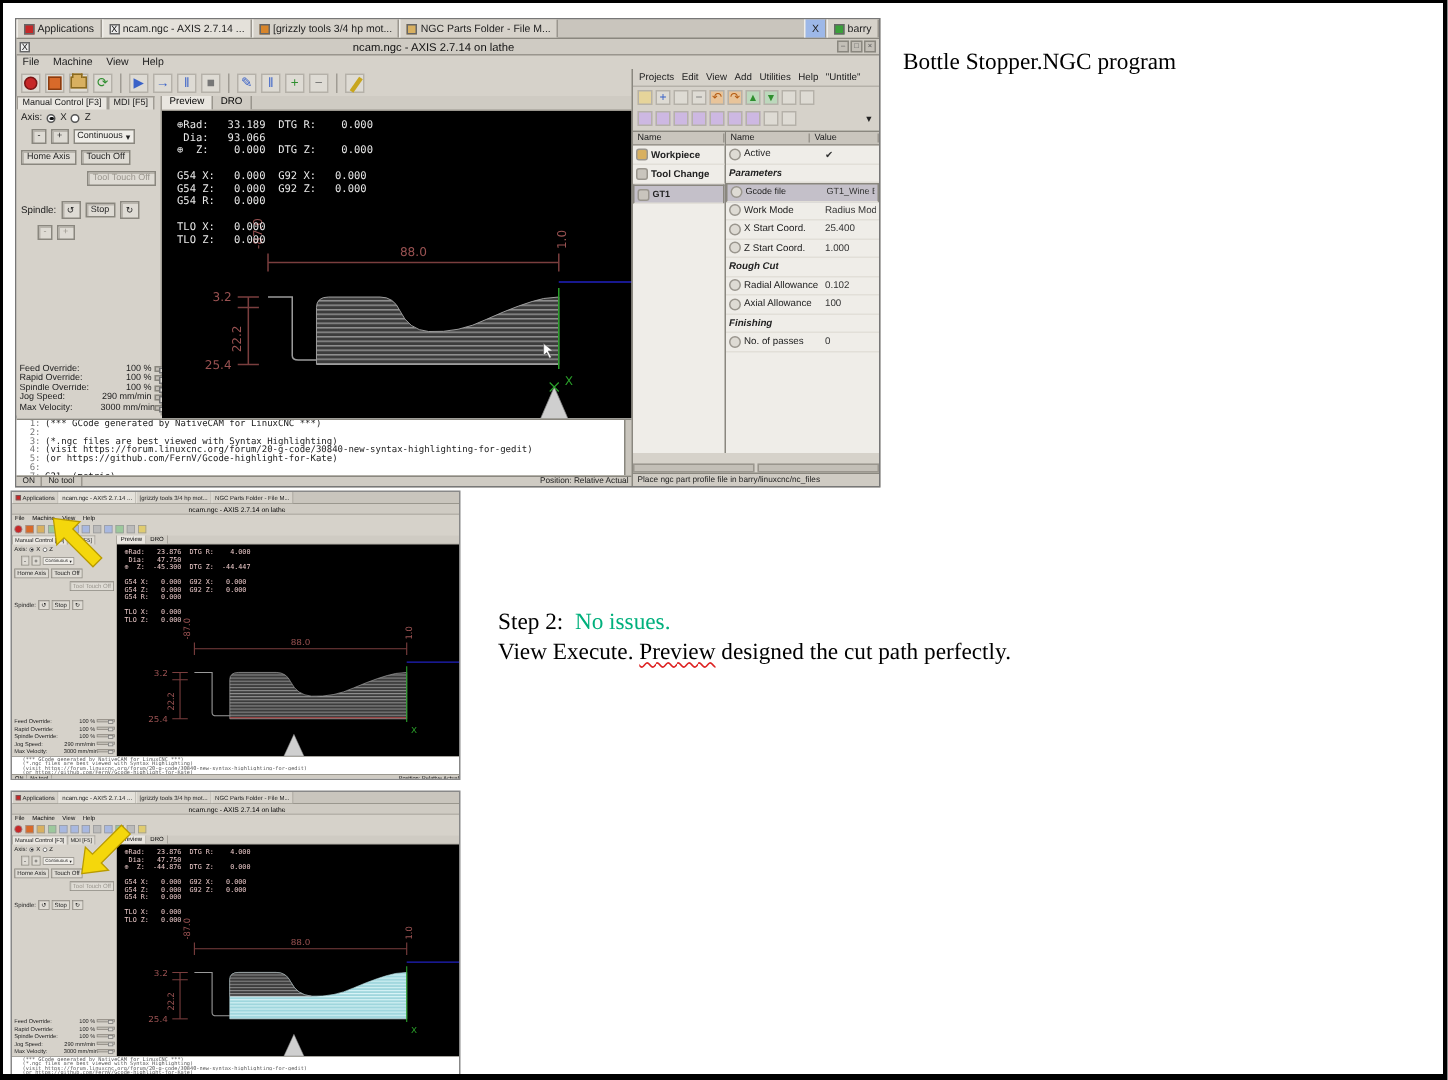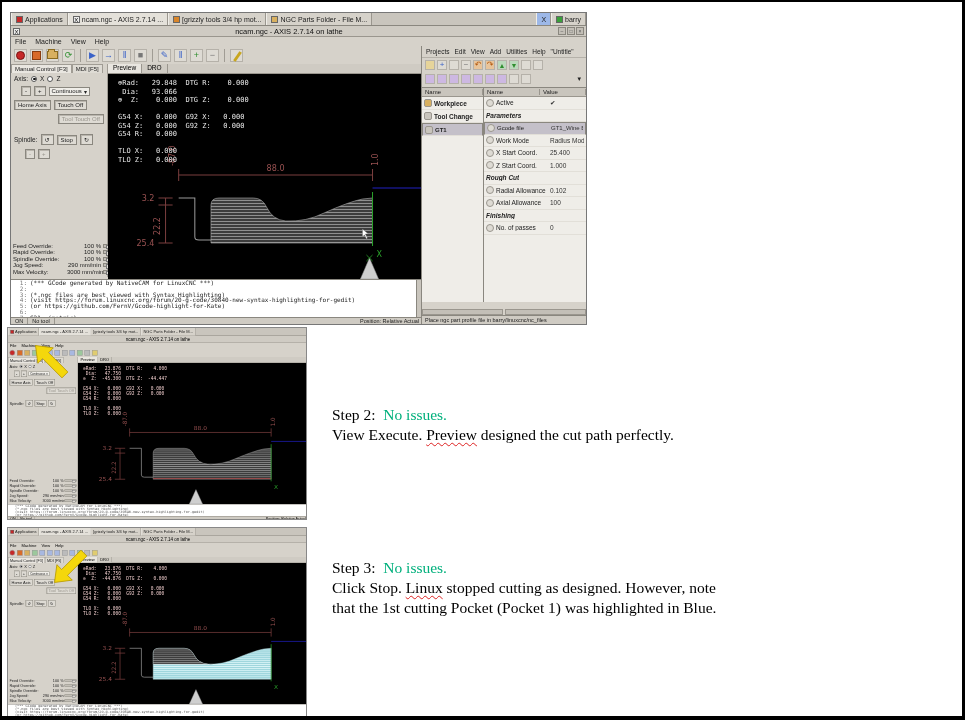--- a/index.html
+++ b/index.html
@@ -311,21 +311,21 @@
         <line x1="262" y1="114" x2="312" y2="114" style="stroke:var(--blue_line)" stroke-width="1"></line>
         <line x1="262" y1="118" x2="262" y2="172" style="stroke:var(--axis_green)" stroke-width="1"></line>
         <g transform="translate(259,0)">
           <polygon points="-9,205 9,205 0,184" fill="#cfcfcf" stroke="#8a8a8a" stroke-width="0.5"></polygon>
           <path d="M-3,181 L3,187 M3,181 L-3,187" style="stroke:var(--axis_green)" stroke-width="0.8"></path>
         </g>
         <text x="266" y="183" style="fill:var(--axis_green)" font-size="8">X</text>
         <polygon points="252,155 252,163 254,161 256,165 257,164 255,160 258,160" fill="#fff" stroke="#555" stroke-width="0.4"></polygon>
       </svg>
       <div class="dro">
-          <div class="droline">⊕Rad:   29.848  DTG R:    0.000</div>
+          <div class="droline">⊕Rad:   33.189  DTG R:    0.000</div>
           <div class="droline"> Dia:   93.066</div>
           <div class="droline">⊕  Z:    0.000  DTG Z:    0.000</div>
           <div class="droline"></div>
           <div class="droline">G54 X:   0.000  G92 X:   0.000</div>
           <div class="droline">G54 Z:   0.000  G92 Z:   0.000</div>
           <div class="droline">G54 R:   0.000</div>
           <div class="droline"></div>
           <div class="droline">TLO X:   0.000</div>
           <div class="droline">TLO Z:   0.000</div>
         </div>
@@ -481,20 +481,21 @@
       </div>
       <div class="nc-scroll">
           <div></div>
           <div></div>
         </div>
       <div class="nc-status">Place ngc part profile file in barry/linuxcnc/nc_files</div>
     </div>
   </div>
 
   <div class="step" style="left:600px;top:30px;width:350px;">
+    <div>Bottle Stopper.NGC program</div>
   </div>
 
   <div class="mini mini2">
     <div class="mini-in">
       <div class="m-taskbar">
         <div class="tb-tab">
             <span class="tb-sq" style="background:#c62828;"></span>
             <span>Applications</span>
           </div>
         <div class="tb-tab lit">
@@ -811,20 +812,14 @@
         <span class="sb-cell">No tool</span>
         <span class="sb-right">Position: Relative Actual</span>
       </div>
     </div>
   </div>
 
   <svg class="arrow" style="left:50px;top:541px;" width="42" height="42" viewBox="0 0 50 50">
     <polygon points="3,47 24.2,44.2 18.5,38.5 41.5,15.5 34.5,8.5 11.5,31.5 5.8,25.8" style="fill:var(--arrow_yellow)" stroke="#b89a00" stroke-width="1"></polygon>
   </svg>
 
-  <div class="step" style="left:330px;top:556px;width:470px;">
-    <div><span>Step 3:</span>&nbsp;
-      <span class="stat">No issues.</span></div>
-    <div><span>Click Stop.  </span><span class="sq-word">Linux</span><span> stopped cutting as designed.   However, note</span></div>
-    <div>that the 1st cutting Pocket (Pocket 1) was highlighted in Blue.</div>
-  </div>
 
 </div>
 
 </body></html>

